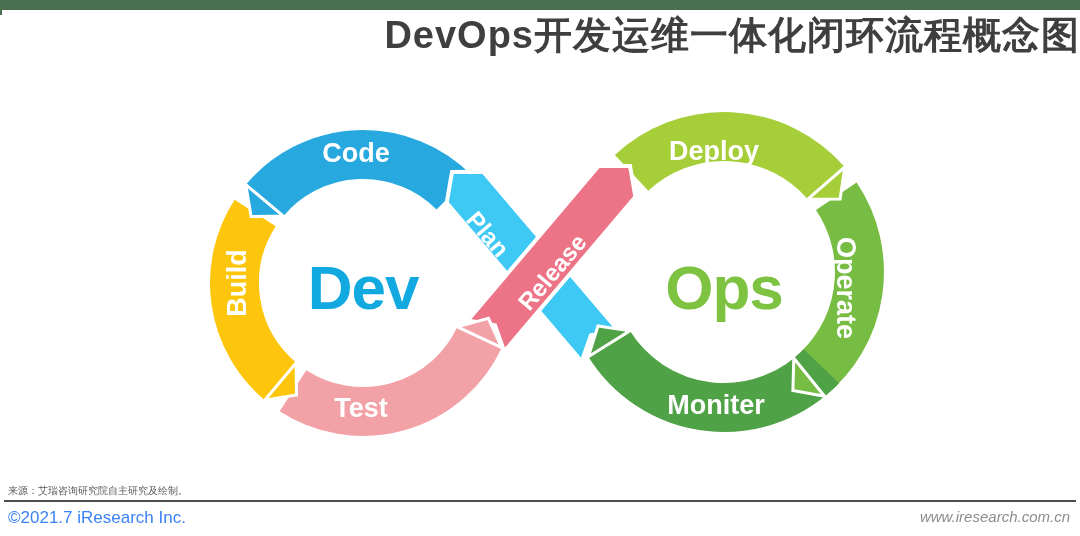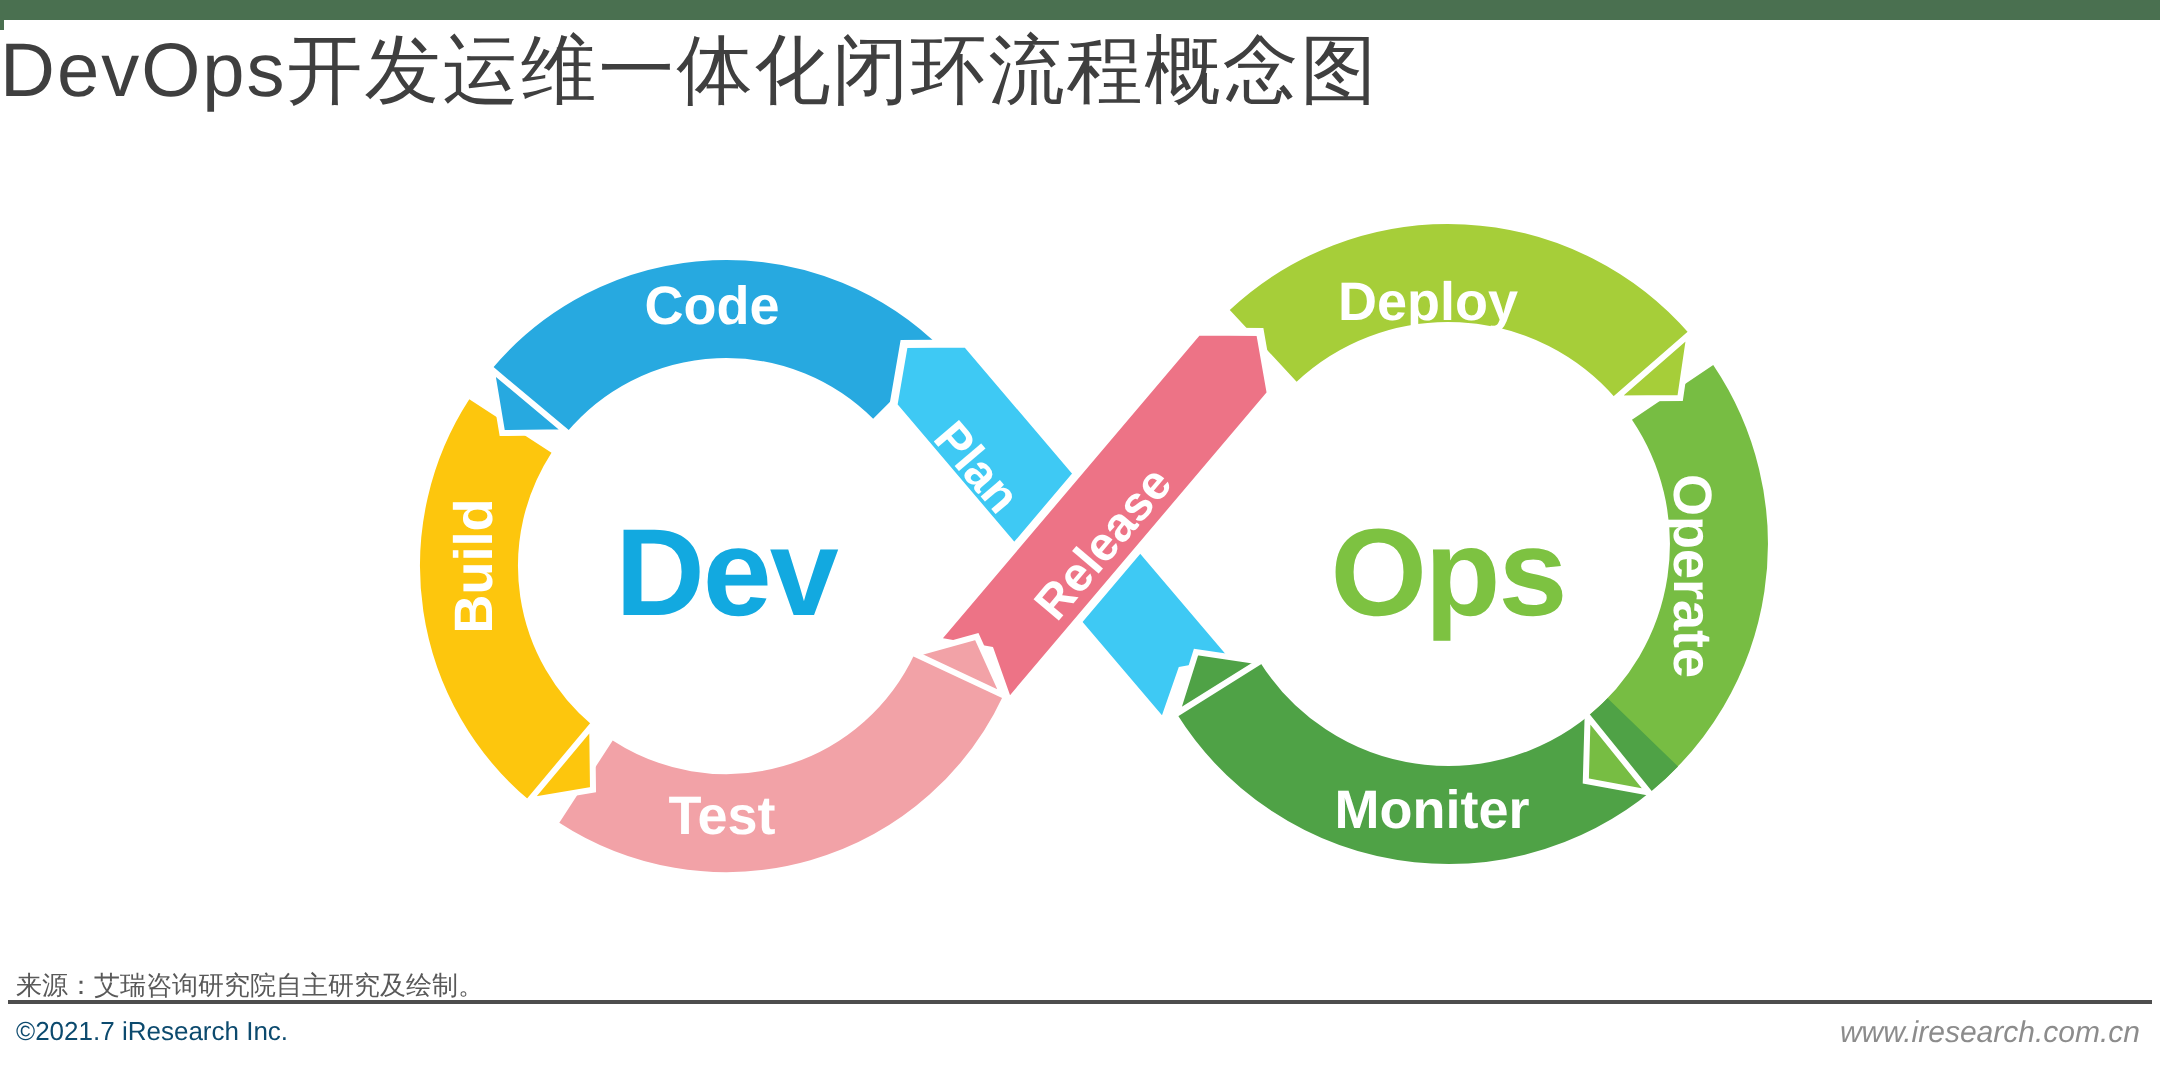--- a/index.html
+++ b/index.html
@@ -4,32 +4,32 @@
 <style>
   html,body{margin:0;padding:0;}
   body{
     width:1080px;height:536px;position:relative;overflow:hidden;
     background:#ffffff;font-family:"Liberation Sans", sans-serif;
   }
   .top-strip{position:absolute;left:0;top:0;width:1080px;height:10px;background:#4a7050;}
   .top-strip-stub{position:absolute;left:0;top:10px;width:2px;height:5px;background:#4a7050;}
   .page-title{
     position:absolute;left:0;top:10px;width:1080px;margin:0;
-    text-align:left;font-size:38px;font-weight:normal;color:#3f3f3f;letter-spacing:1px;
+    text-align:right;font-size:38px;font-weight:bold;color:#3f3f3f;letter-spacing:1px;
   }
   .diagram{position:absolute;left:0;top:80px;width:1080px;height:400px;}
   svg text{font-family:"Liberation Sans", sans-serif;font-weight:bold;}
   .seg-label{font-size:27px;fill:#ffffff;}
   .bridge-label{font-size:24px;fill:#ffffff;}
   .center-label{font-size:62px;letter-spacing:-1px;}
   .footer-source{
-    position:absolute;left:8px;top:484px;font-size:13px;color:#595959;
+    position:absolute;left:8px;top:484px;font-size:10px;color:#595959;
   }
   .footer-line{position:absolute;left:4px;top:500px;width:1072px;height:2px;background:#4d4d4d;}
-  .footer-copy{position:absolute;left:8px;top:508px;font-size:13px;color:#0c4a6e;}
+  .footer-copy{position:absolute;left:8px;top:508px;font-size:17px;color:#3b82f6;}
   .footer-site{position:absolute;right:10px;top:508px;font-size:15px;color:#8c8c8c;font-style:italic;}
 </style>
 </head>
 <body>
 
 <div class="top-strip"></div>
 <div class="top-strip-stub"></div>
 
 <h1 class="page-title">DevOps开发运维一体化闭环流程概念图</h1>
 

